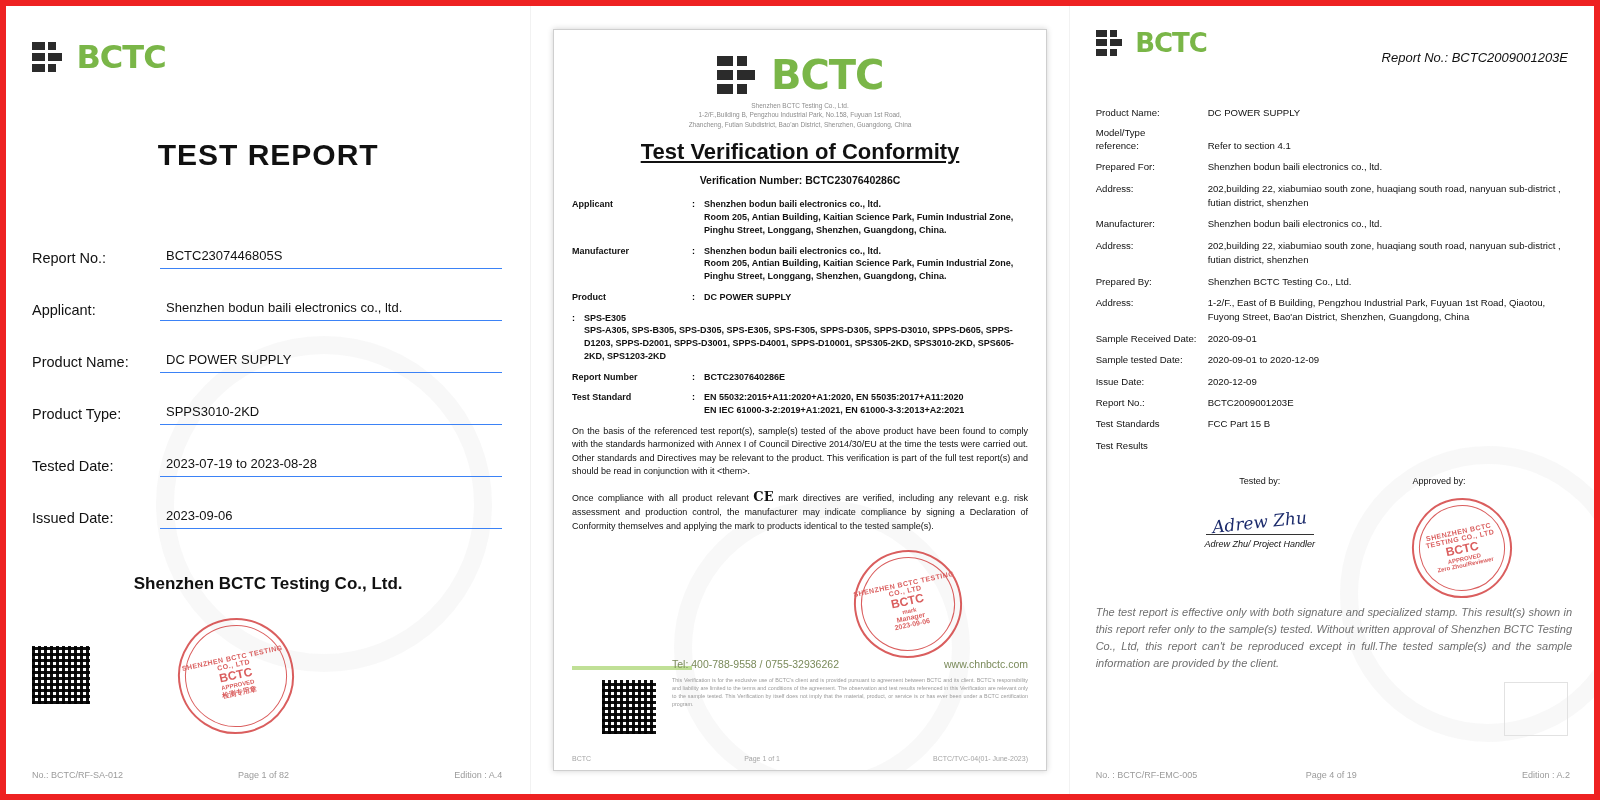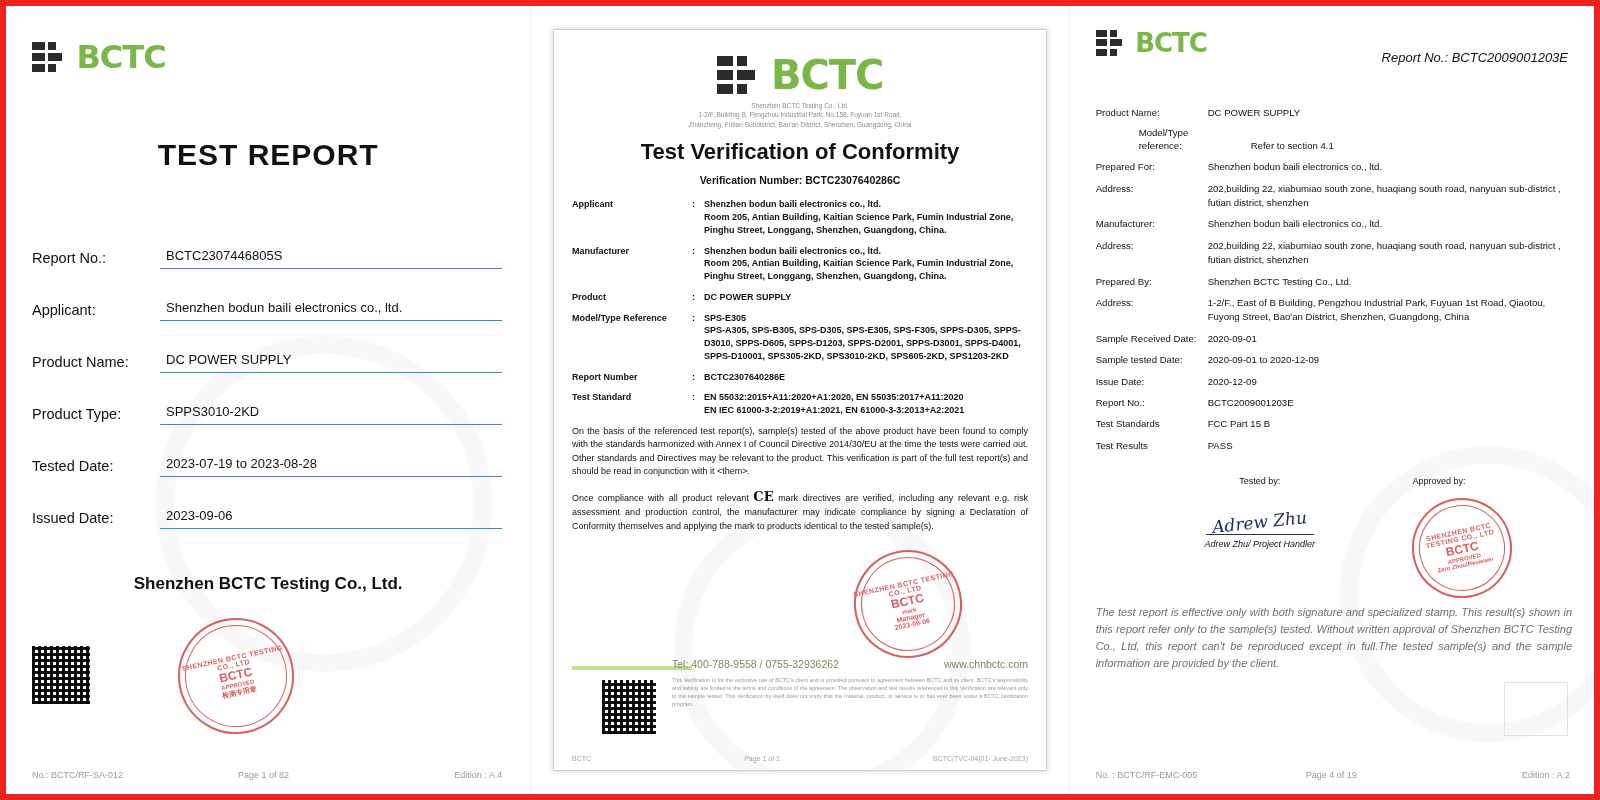--- a/index.html
+++ b/index.html
@@ -87,21 +87,21 @@
     position:relative;width:492px;height:740px;background:#fff;
     border:1px solid #cfcfcf;box-shadow:0 0 6px rgba(0,0,0,.18);
     overflow:hidden;
   }
   .m-head{text-align:center;padding-top:22px;}
   .m-head .logo-text{font-size:40px;margin-left:12px;}
   .m-addr{
     text-align:center;font-size:6.5px;color:#8d8d8d;line-height:1.45;margin-top:3px;
   }
   .m-title{
-    text-align:center;font-size:22px;font-weight:bold;color:#111;margin-top:10px;
+    text-align:center;font-size:22px;font-weight:bold;color:#111;margin-top:10px;text-decoration:underline;
   }
   .m-vnum{
     text-align:center;font-size:10.5px;font-weight:bold;color:#111;margin-top:9px;
   }
   .m-rows{margin:12px 18px 0 18px;}
   .m-row{display:flex;font-size:9px;line-height:1.42;margin-bottom:8px;}
   .m-row .k{width:120px;font-weight:bold;color:#111;flex:none;}
   .m-row .c{width:12px;font-weight:bold;flex:none;}
   .m-row .v{flex:1;font-weight:bold;color:#111;}
   .m-para{
@@ -131,21 +131,21 @@
   
   #doc-right{width:525px;height:788px;border-left:1px solid #f2f2f2;}
   #doc-right .r-logo{position:absolute;left:26px;top:22px;}
   #doc-right .r-logo .logo-text{font-size:26px;margin-left:9px;}
   .r-repno{
     position:absolute;right:26px;top:44px;font-size:13px;font-style:italic;color:#111;
   }
   .r-rows{position:absolute;left:26px;right:22px;top:100px;}
   .r-row{display:flex;font-size:9.6px;line-height:1.5;margin-bottom:7px;color:#111;}
   .r-row .k{width:112px;flex:none;}
-  .r-row .k.two{line-height:1.35;margin-left:43px;}
+  .r-row .k.two{line-height:1.35;}
   .r-row .v{flex:1;}
   .r-sign{position:absolute;left:0;right:0;top:470px;height:110px;}
   .sgn{position:absolute;text-align:center;font-size:9px;color:#111;}
   .sgn .cap{font-size:9px;}
   .script{
     font-family:"DejaVu Serif", serif;font-style:italic;font-size:17px;
     color:#1b2a6b;transform:rotate(-6deg);display:inline-block;
   }
   .r-note{
     position:absolute;left:26px;right:22px;top:598px;
@@ -254,21 +254,20 @@
           <span class="c">:</span>
           <span class="v" style="white-space:pre-line;">Shenzhen bodun baili electronics co., ltd.
 Room 205, Antian Building, Kaitian Science Park, Fumin Industrial Zone, Pinghu Street, Longgang, Shenzhen, Guangdong, China.</span>
         </div>
         <div class="m-row">
           <span class="k">Product</span>
           <span class="c">:</span>
           <span class="v">DC POWER SUPPLY</span>
         </div>
         <div class="m-row">
-          <span class="k">Model/Type Reference</span>
           <span class="c">:</span>
           <span class="v" style="white-space:pre-line;">SPS-E305
 SPS-A305, SPS-B305, SPS-D305, SPS-E305, SPS-F305, SPPS-D305, SPPS-D3010, SPPS-D605, SPPS-D1203, SPPS-D2001, SPPS-D3001, SPPS-D4001, SPPS-D10001, SPS305-2KD, SPS3010-2KD, SPS605-2KD, SPS1203-2KD</span>
         </div>
         <div class="m-row">
           <span class="k">Report Number</span>
           <span class="c">:</span>
           <span class="v">BCTC2307640286E</span>
         </div>
         <div class="m-row">
@@ -376,21 +375,20 @@
       <div class="r-row">
         <span class="k">Report No.:</span>
         <span class="v">BCTC2009001203E</span>
       </div>
       <div class="r-row">
         <span class="k">Test Standards</span>
         <span class="v">FCC Part 15 B</span>
       </div>
       <div class="r-row">
         <span class="k">Test Results</span>
-        <span class="v">PASS</span>
       </div>
     </div>
 
     <div class="r-sign">
       <div class="sgn" style="left:110px;top:0;width:160px;">
         <span class="cap">Tested by:</span>
         <div style="height:26px;"></div>
         <span class="script">Adrew Zhu</span>
         <div style="border-top:1px solid #333;margin:2px 26px 0 26px;"></div>
         <div style="margin-top:4px;font-style:italic;">Adrew Zhu/ Project Handler</div>

